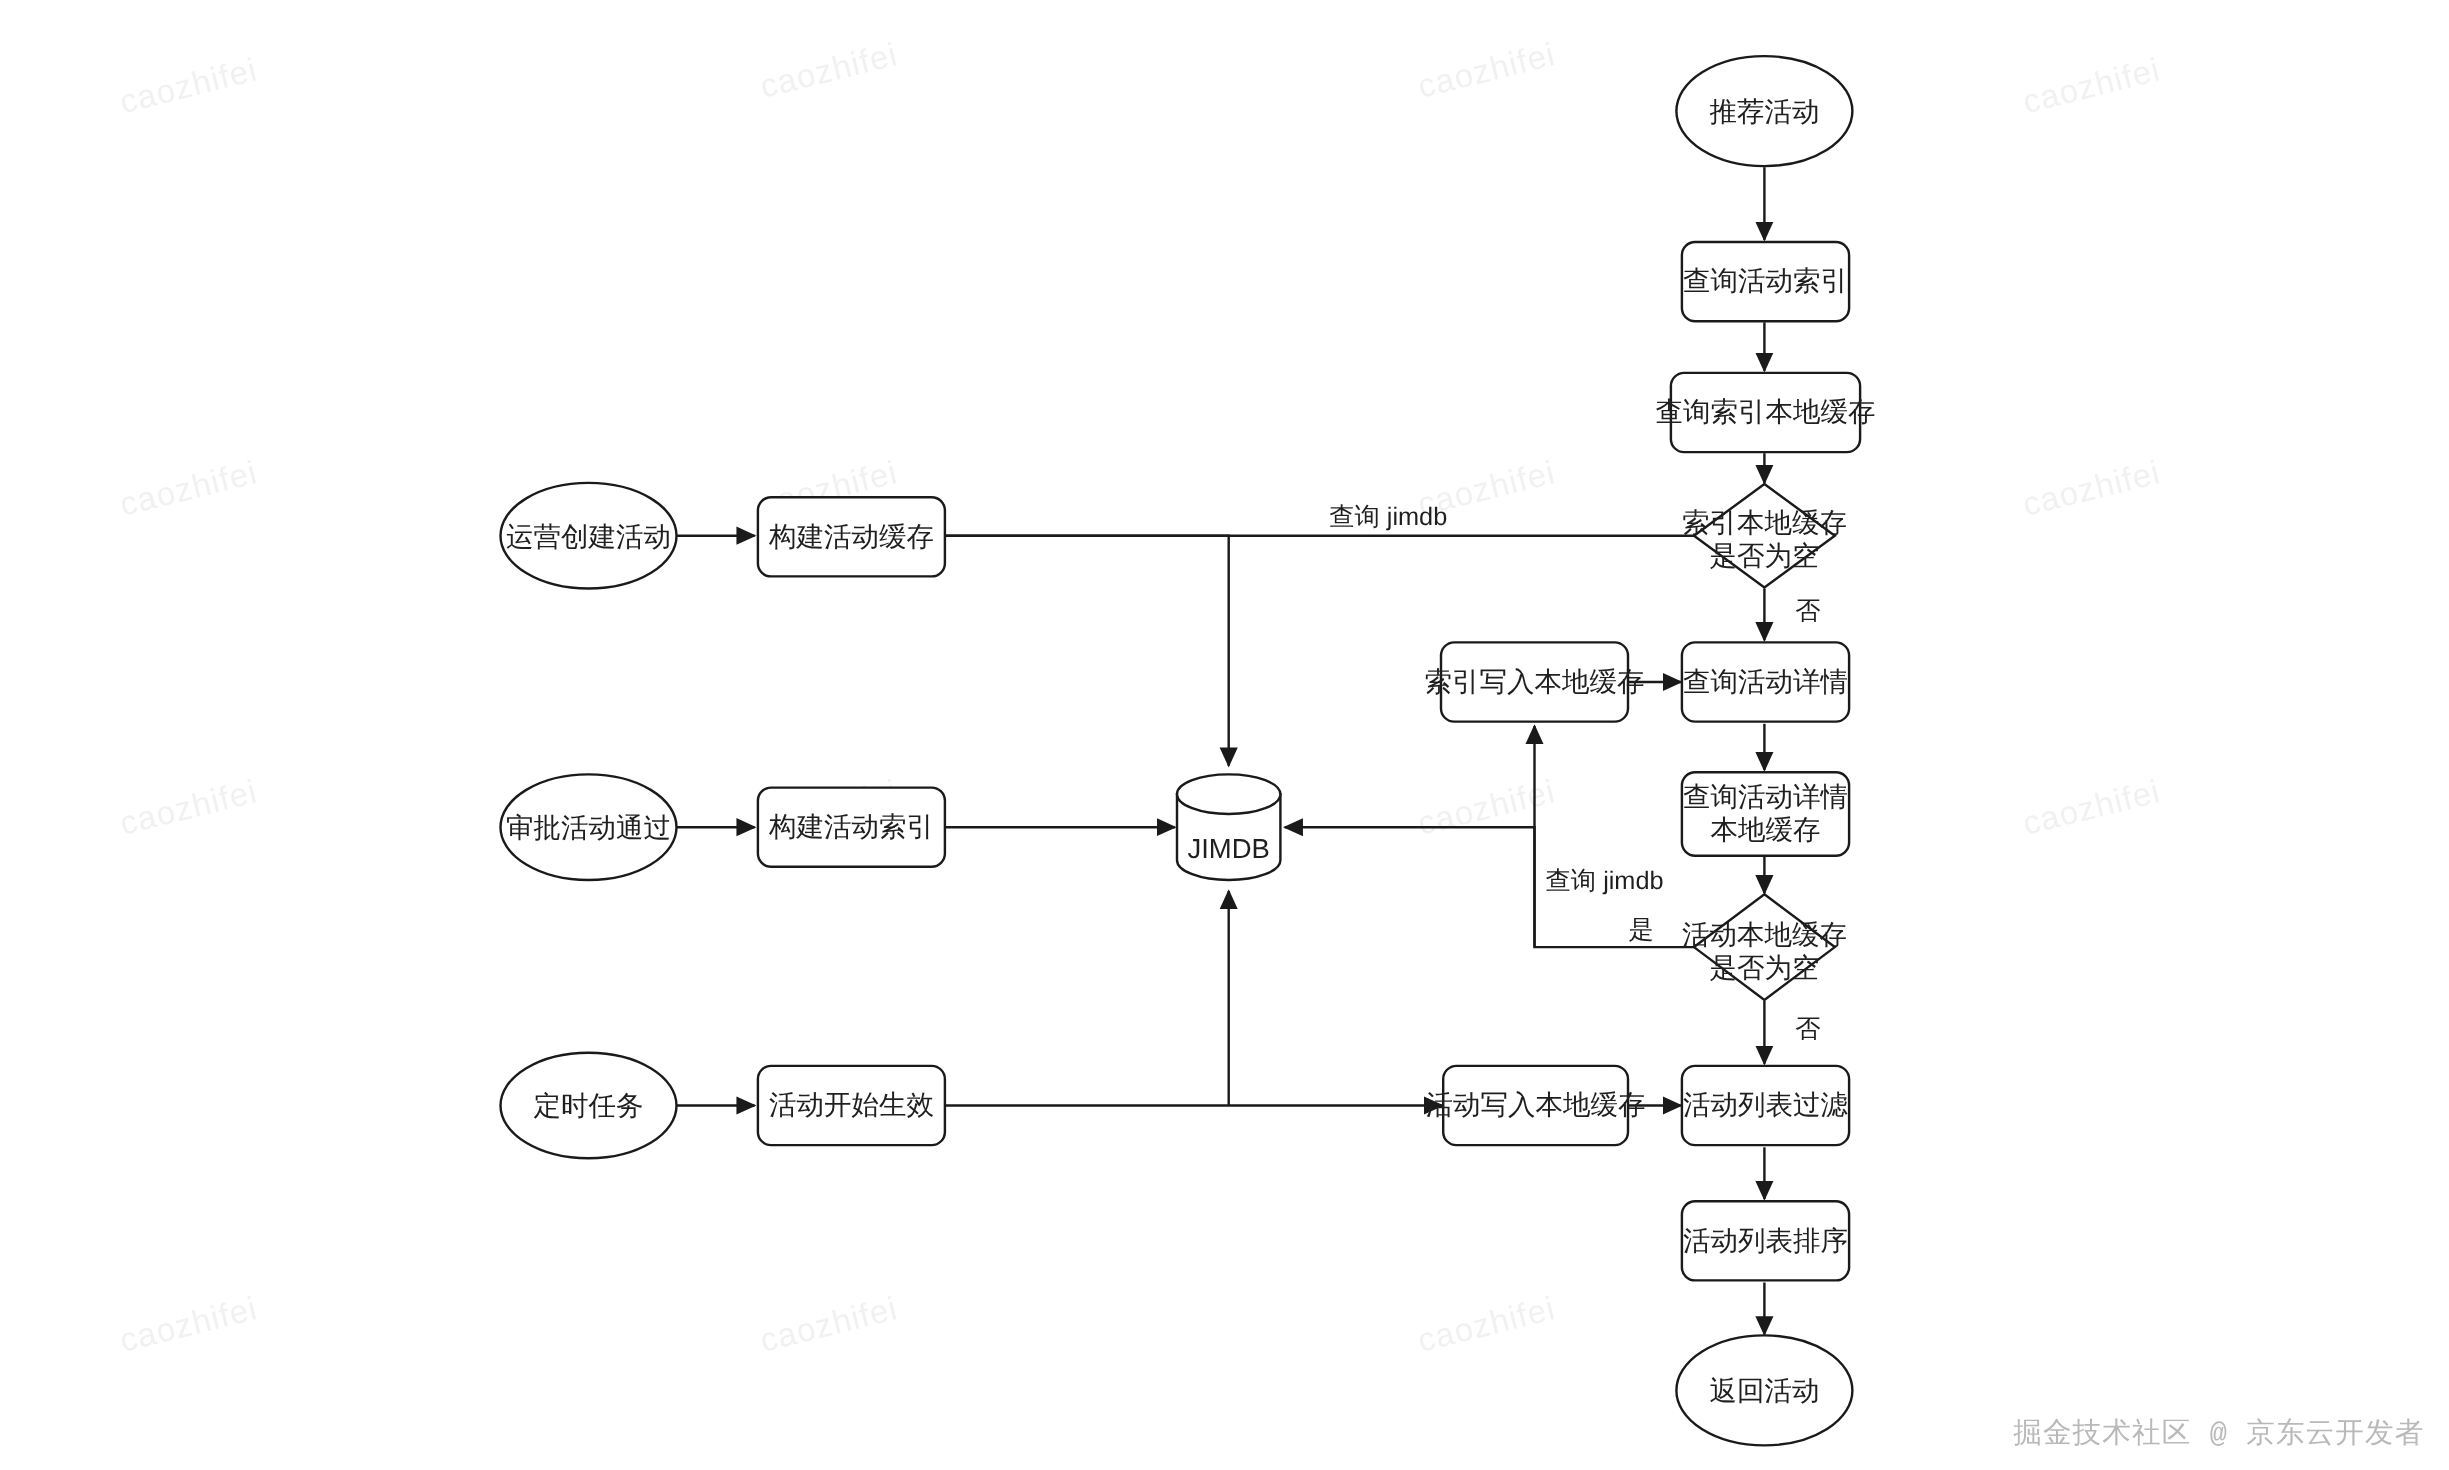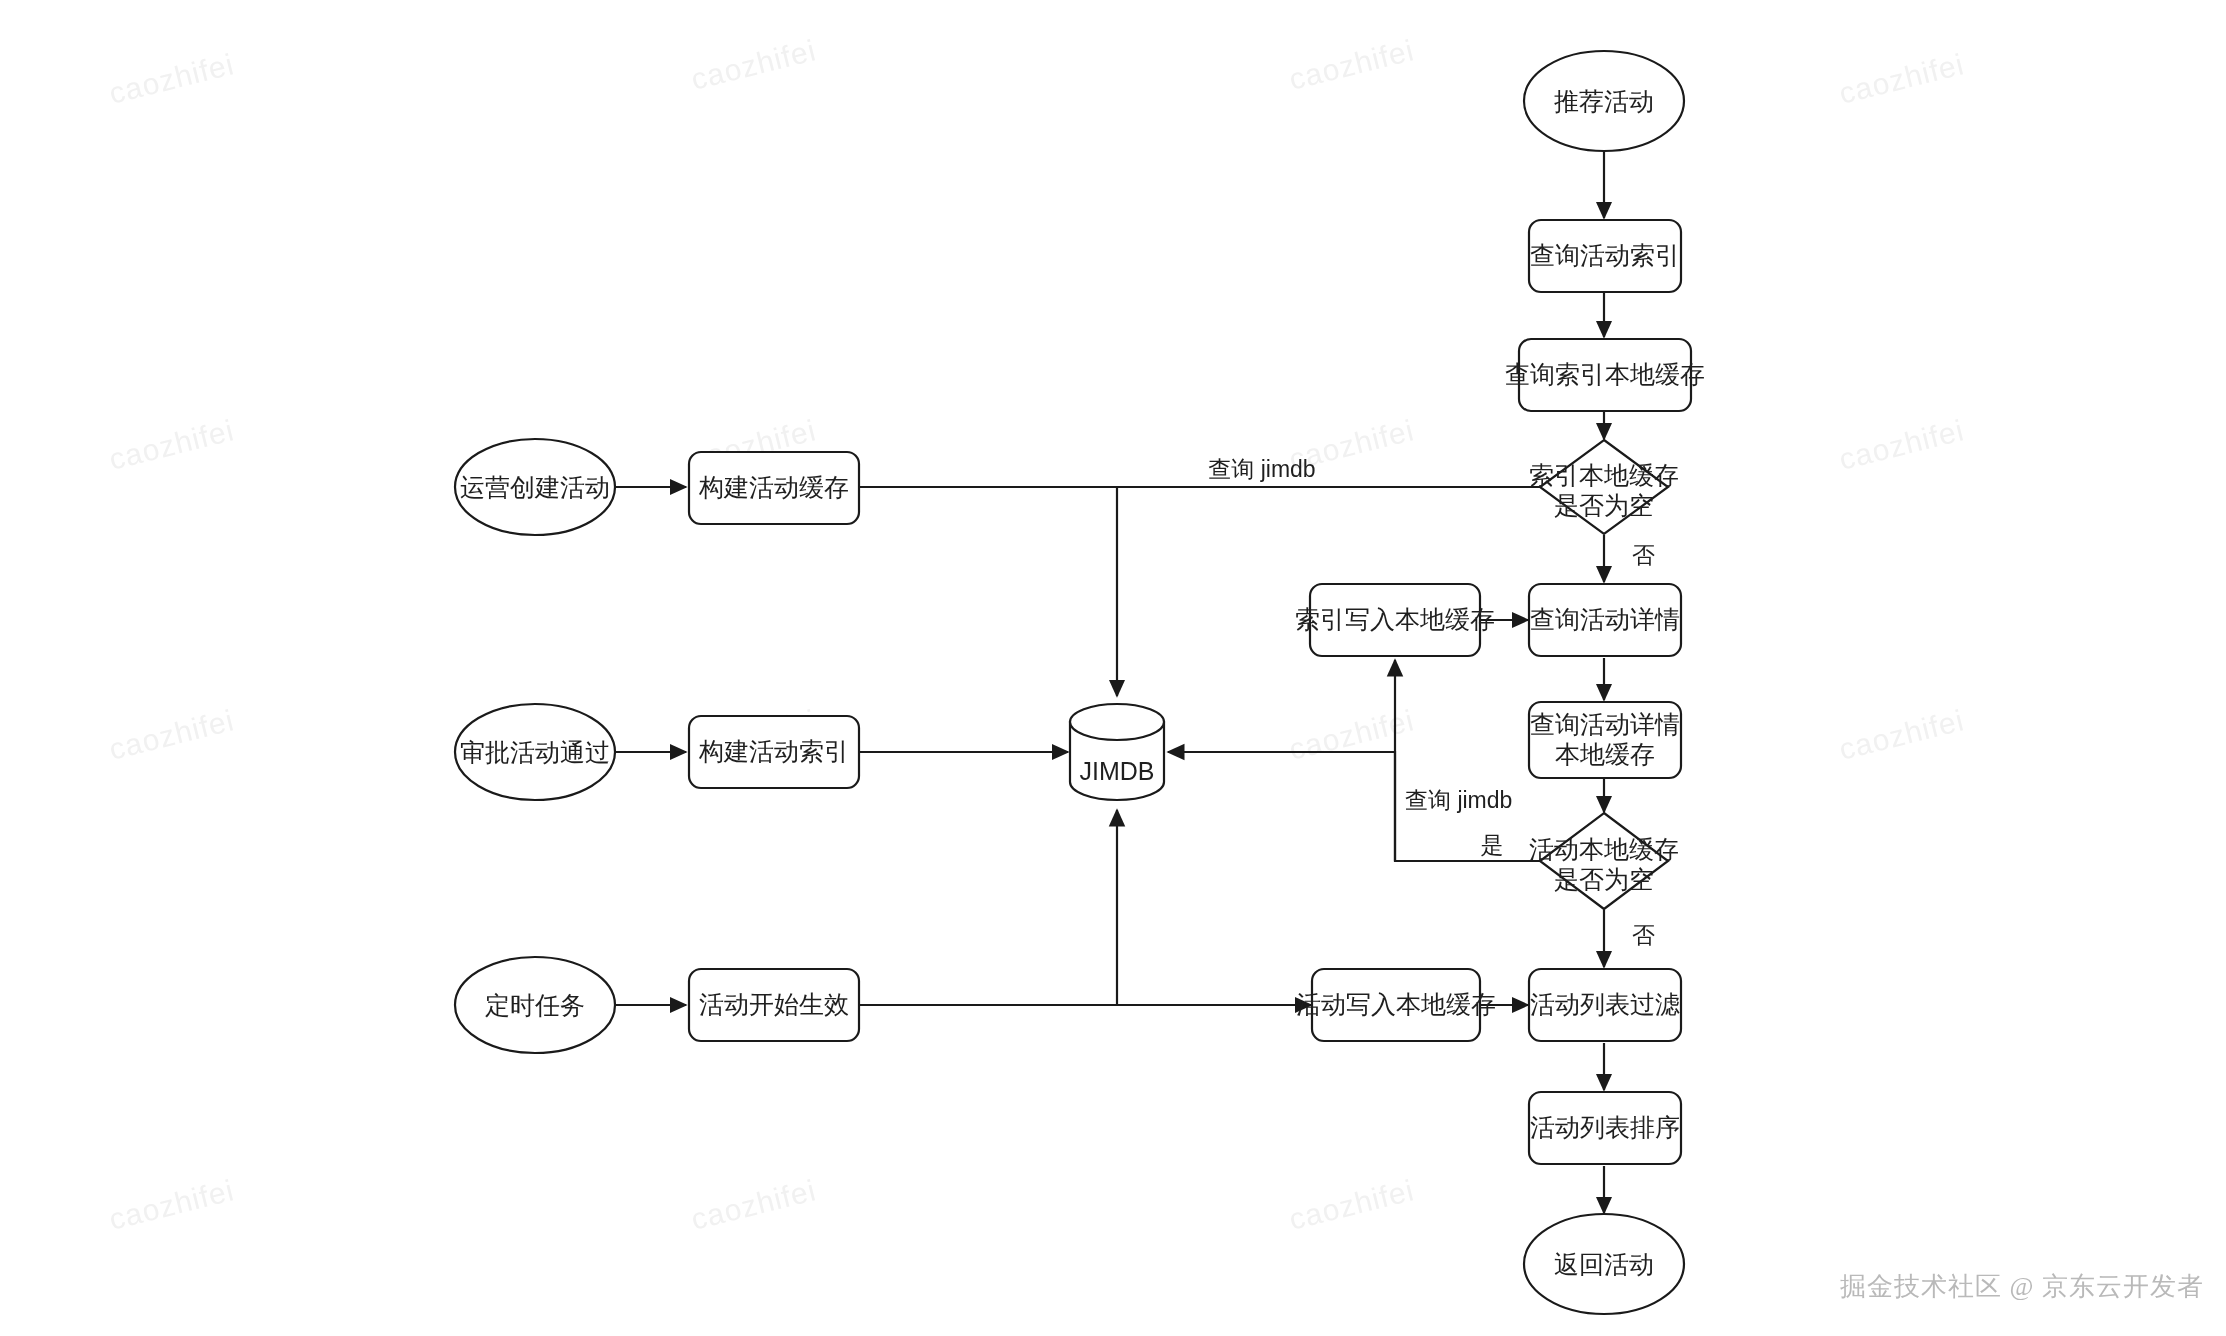--- a/index.html
+++ b/index.html
@@ -29,22 +29,22 @@
     color: #f1f1f1;
     transform: rotate(-14deg);
     white-space: nowrap;
     pointer-events: none;
     user-select: none;
     letter-spacing: 1px;
   }
   .credit {
     position: absolute;
     right: 22px;
-    bottom: 32px;
-    font-family: Liberation Serif, serif;
+    bottom: 16px;
+    font-family: Liberation Mono, monospace;
     font-size: 26px;
     color: #b9b9b9;
     white-space: nowrap;
     letter-spacing: 1px;
   }
   svg text {
     font-family: "Liberation Sans", "DejaVu Sans", sans-serif;
     fill: #1f1f1f;
   }
   .nlabel { font-size: 25px; }

